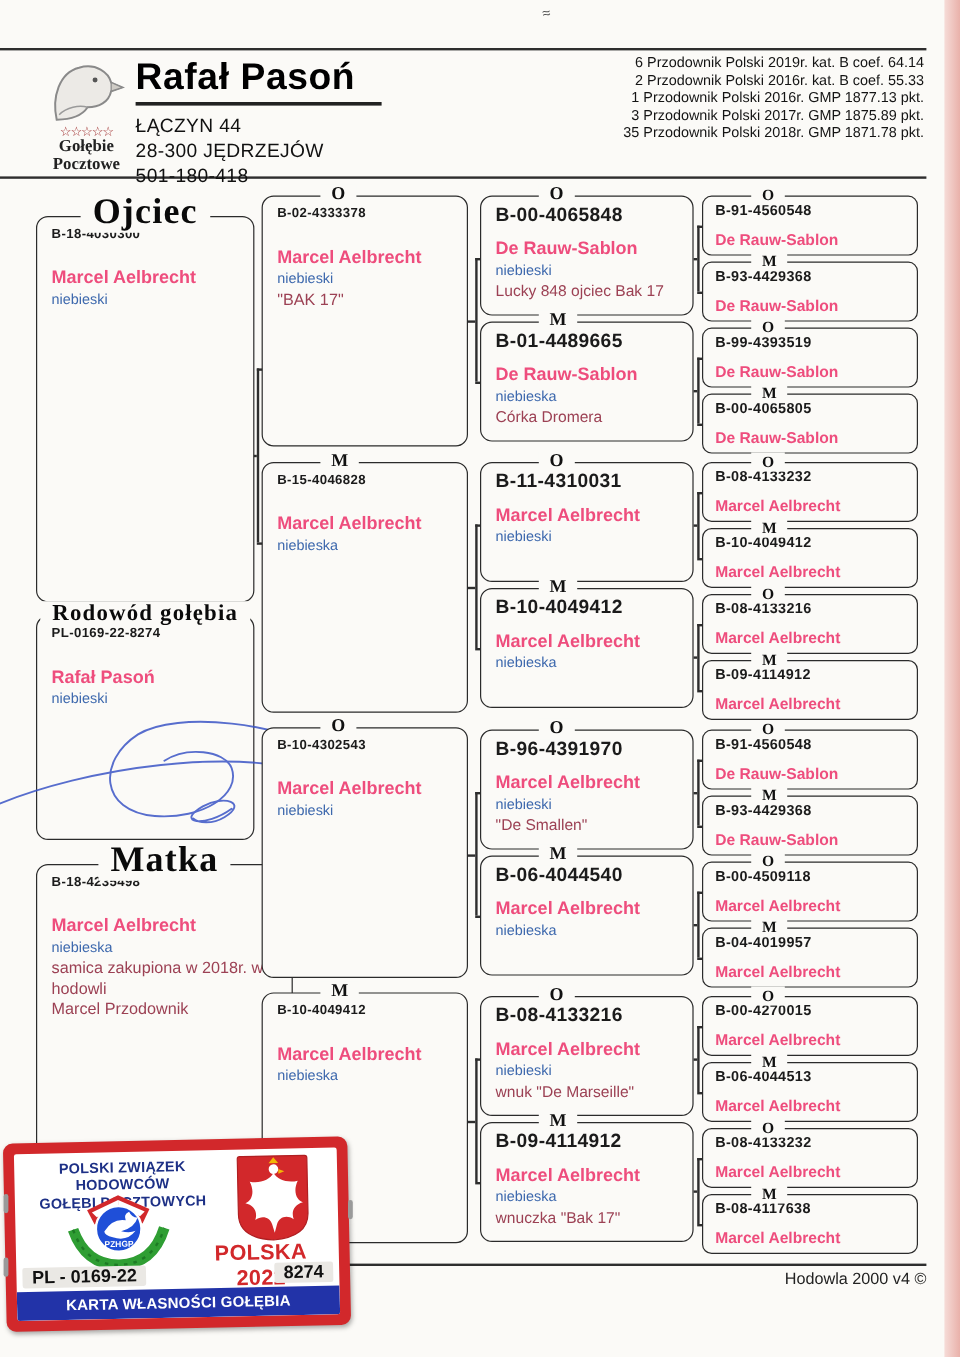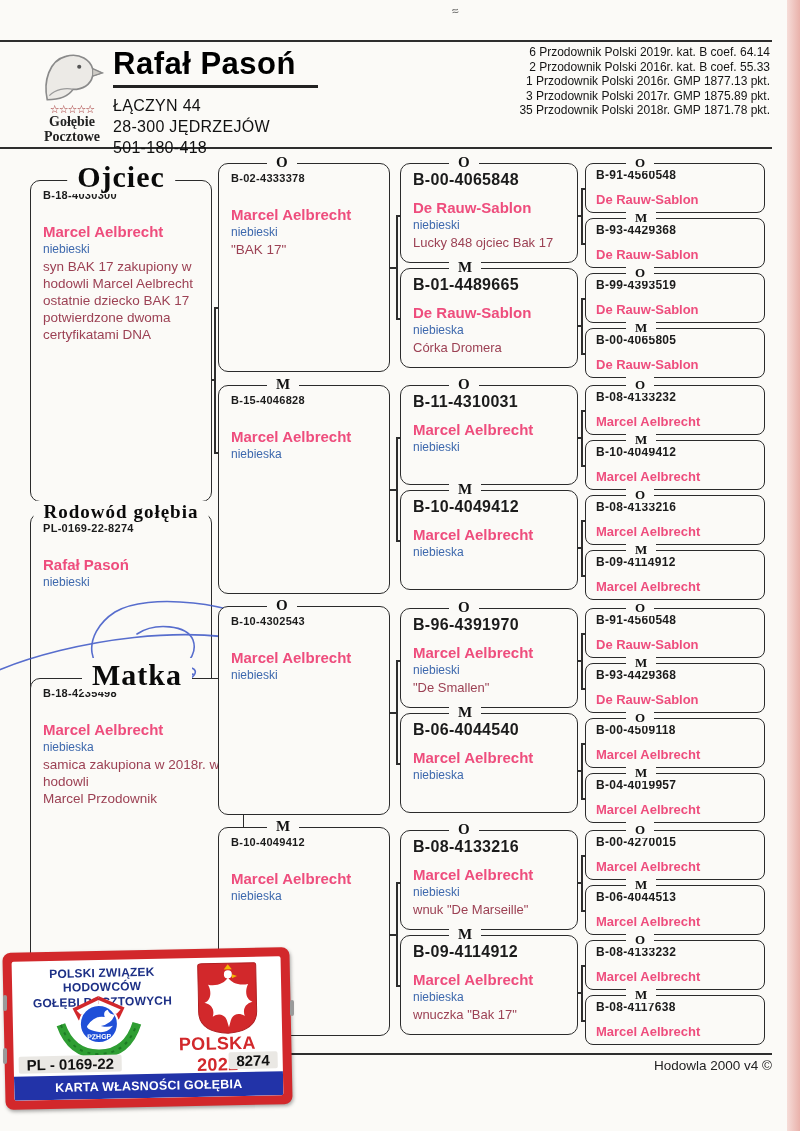--- a/index.html
+++ b/index.html
@@ -33,21 +33,21 @@
   .t-big{font-size:30px;top:-21px;} .t-small{font-size:19px;top:-13px;}
   .sex-label{position:absolute;top:-10px;left:48px;background:var(--paper);padding:0 9px;
     font-family:"Liberation Serif",serif;font-weight:bold;font-size:15px;color:#111;z-index:3;}
   .ring{font-weight:bold;font-size:11px;color:var(--ink);letter-spacing:.3px;margin-bottom:22px;}
   .breeder{font-weight:bold;font-size:15px;color:var(--pink);margin-bottom:2px;}
   .colorw{font-size:12px;color:var(--blue);margin-bottom:3px;}
   .note{font-size:13.5px;color:var(--maroon);line-height:1.25;white-space:pre-line;}
 
   .father{left:30px;top:180px;width:182px;height:322px;}
   .subject{left:30px;top:513px;width:182px;height:187px;}
-  .mother{left:30px;top:678px;width:214px;height:335px;}
+  .mother{left:30px;top:720px;width:214px;height:335px;}
   .signature{position:absolute;left:-34px;top:64px;width:300px;height:125px;overflow:visible;z-index:4;pointer-events:none;}
 
   .col{position:absolute;display:flex;flex-direction:column;z-index:2;}
   .col2{left:218px;top:163px;width:172px;}
   .col2 .gbox{height:209px;}
   .col2 .gbox:nth-child(2){margin-top:13px;}
   .col2 .gbox:nth-child(3){margin-top:12px;}
   .col2 .gbox:nth-child(4){margin-top:12px;}
   .col3{left:400px;top:163px;width:178px;}
   .col3 .gbox{height:100px;padding:7px 12px;}
@@ -127,25 +127,20 @@
   <div>3 Przodownik Polski 2017r. GMP 1875.89 pkt.</div>
 
   <div>35 Przodownik Polski 2018r. GMP 1871.78 pkt.</div>
 </div>
 
   <section class="box father">
     <span class="box-title t-big">Ojciec</span>
     <div class="ring">B-18-4030300</div>
     <div class="breeder">Marcel Aelbrecht</div>
     <div class="colorw">niebieski</div>
-    <div class="note">syn BAK 17 zakupiony w
-hodowli Marcel Aelbrecht
-ostatnie dziecko BAK 17
-potwierdzone dwoma
-certyfikatami DNA</div>
   </section>
 
   <section class="box subject">
     <span class="box-title t-small">Rodowód gołębia</span>
     <div class="ring">PL-0169-22-8274</div>
     <div class="breeder">Rafał Pasoń</div>
     <div class="colorw">niebieski</div>
     <svg class="signature" viewBox="0 0 300 125">
       <g fill="none" stroke="#3b55c6" stroke-width="1.6" stroke-linecap="round" opacity="0.85">
         <path d="M282 52 C240 24, 150 14, 118 34 C84 56, 86 98, 132 102 C172 105, 204 84, 196 62 C190 47, 158 44, 140 56"></path>

